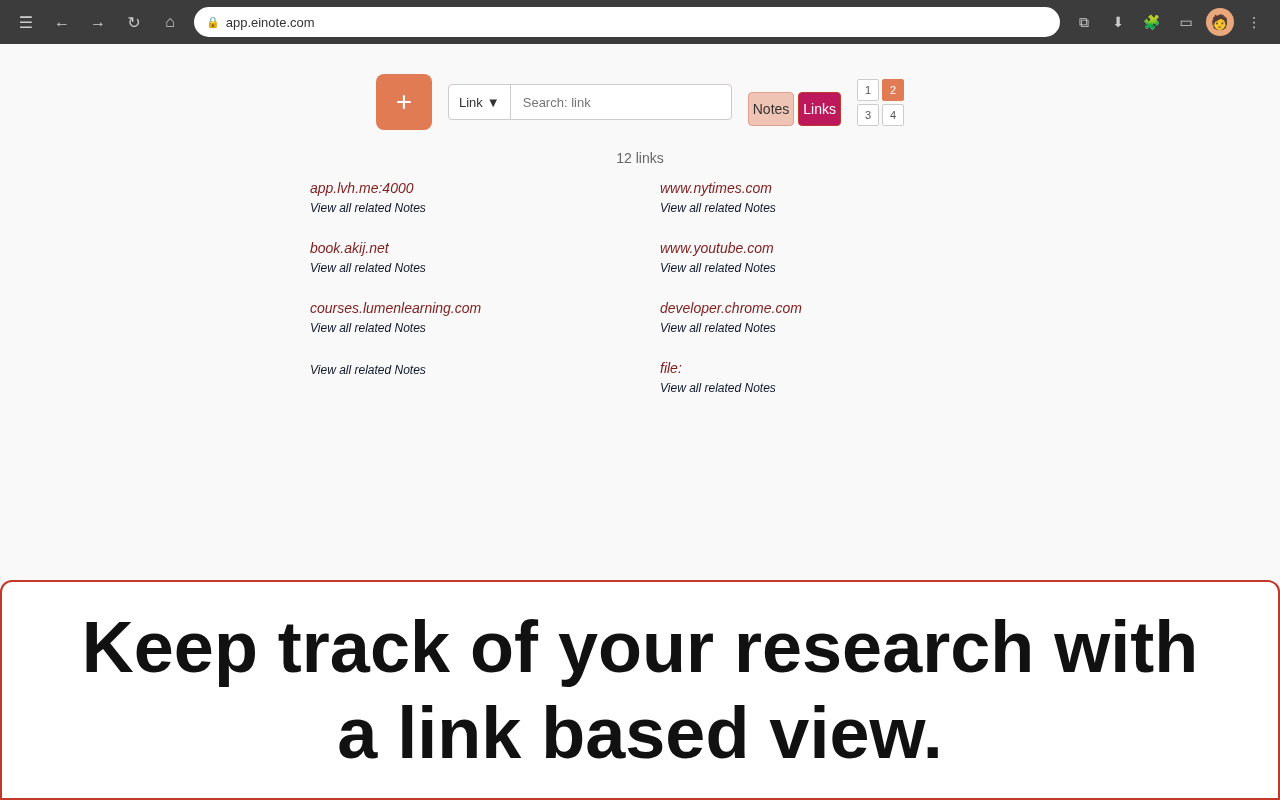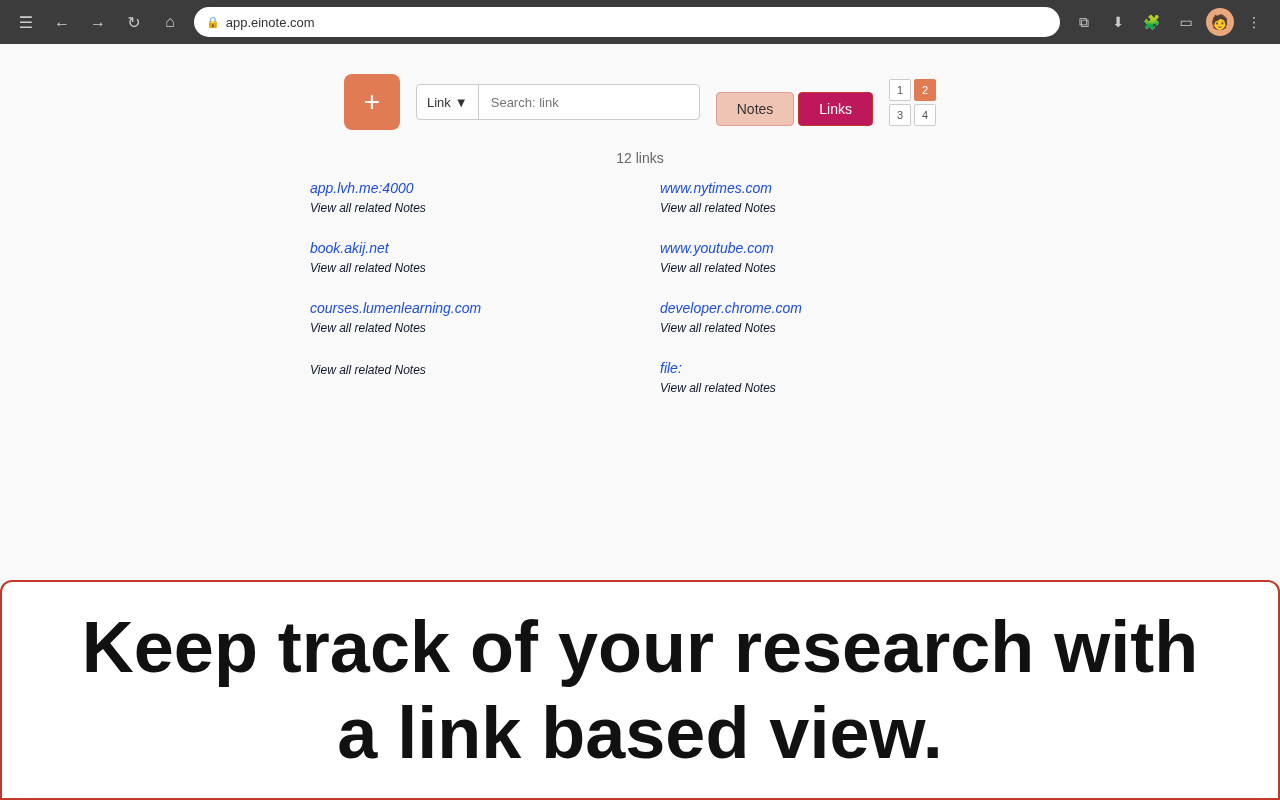--- a/index.html
+++ b/index.html
@@ -131,21 +131,21 @@
       font-size: 13px;
       width: 220px;
       height: 100%;
       color: #999;
     }
     .view-toggle {
       display: flex;
       gap: 4px;
     }
     .toggle-btn {
-      padding: 8px 20px;
+      padding: 8px 4px;
       border: 1px solid #ccc;
       background: white;
       cursor: pointer;
       font-size: 14px;
       color: #555;
       border-radius: 4px;
       margin-top: 14px;
     }
     .toggle-btn.active {
       background: #be185d;
@@ -194,21 +194,21 @@
       display: grid;
       grid-template-columns: 1fr 1fr;
       max-width: 700px;
       margin: 0 auto;
       gap: 0;
     }
     .link-item {
       padding: 10px 20px 14px 20px;
     }
     .link-url {
-      color: #1d4ed8;
+      color: #7f1d1d;
       font-size: 14px;
       font-style: italic;
       cursor: pointer;
       text-decoration: none;
       display: block;
       margin-bottom: 2px;
     }
     .link-notes {
       color: #0f172a;
       font-size: 12px;

